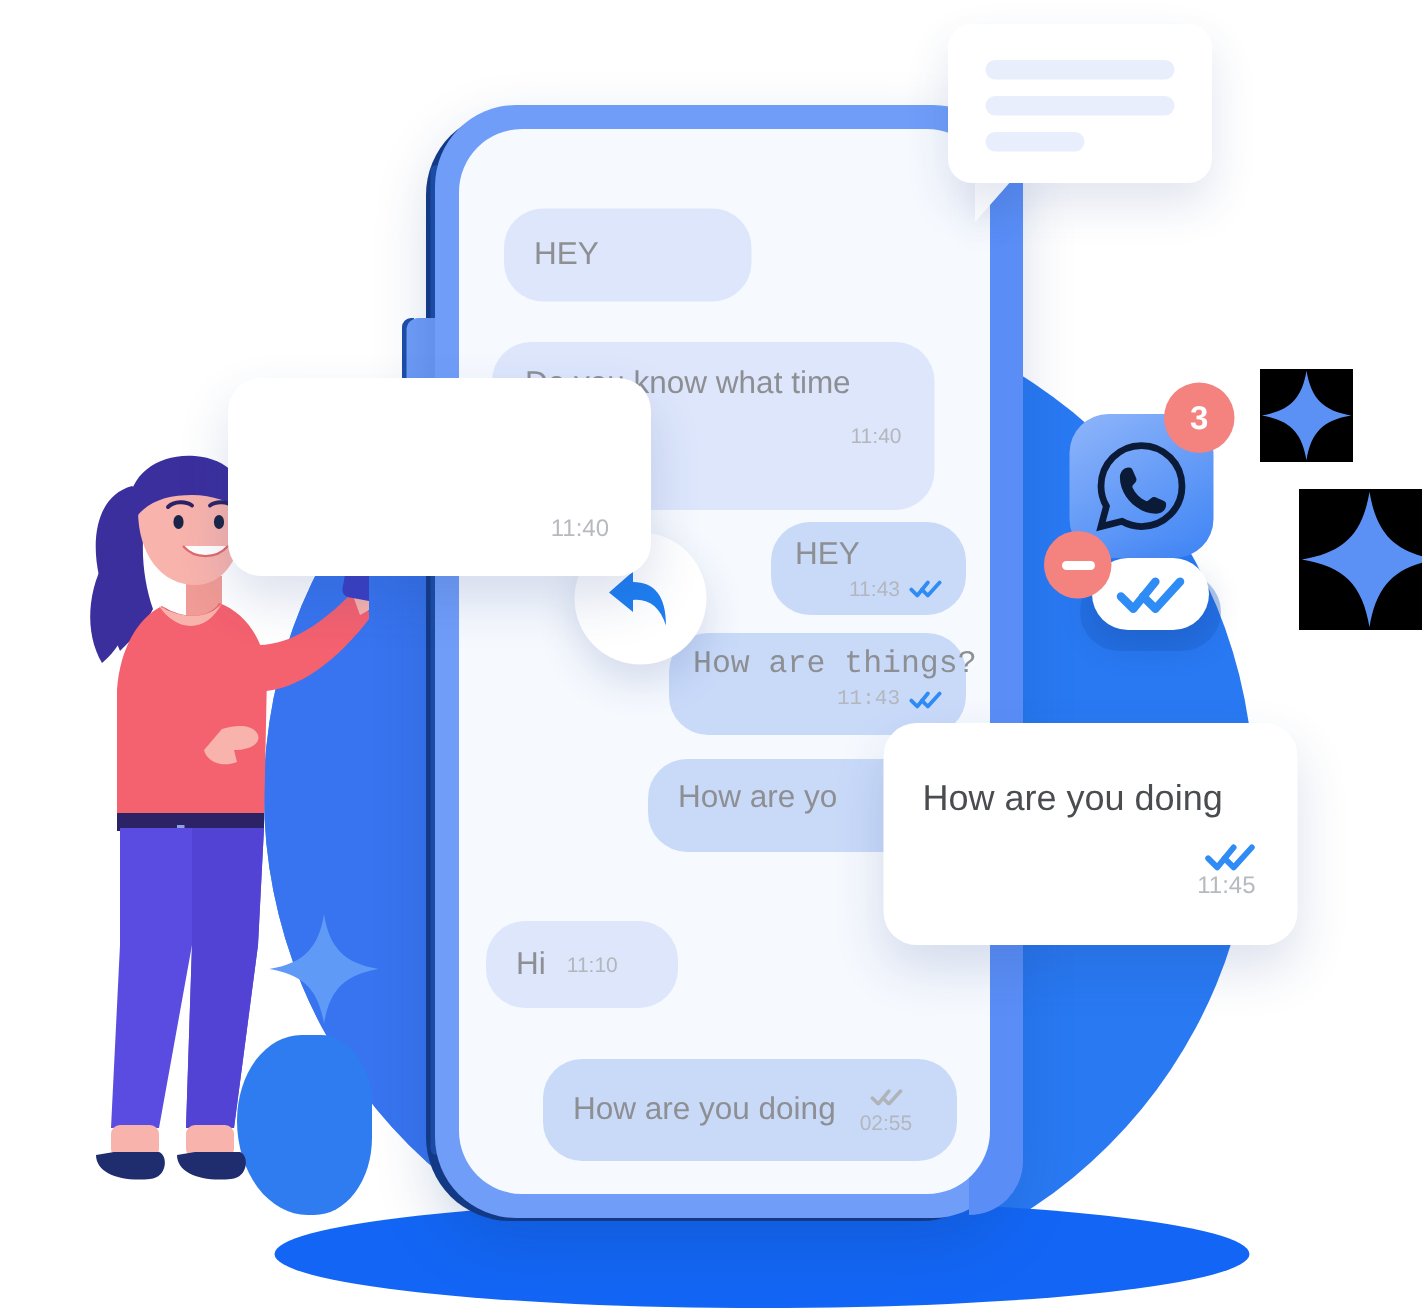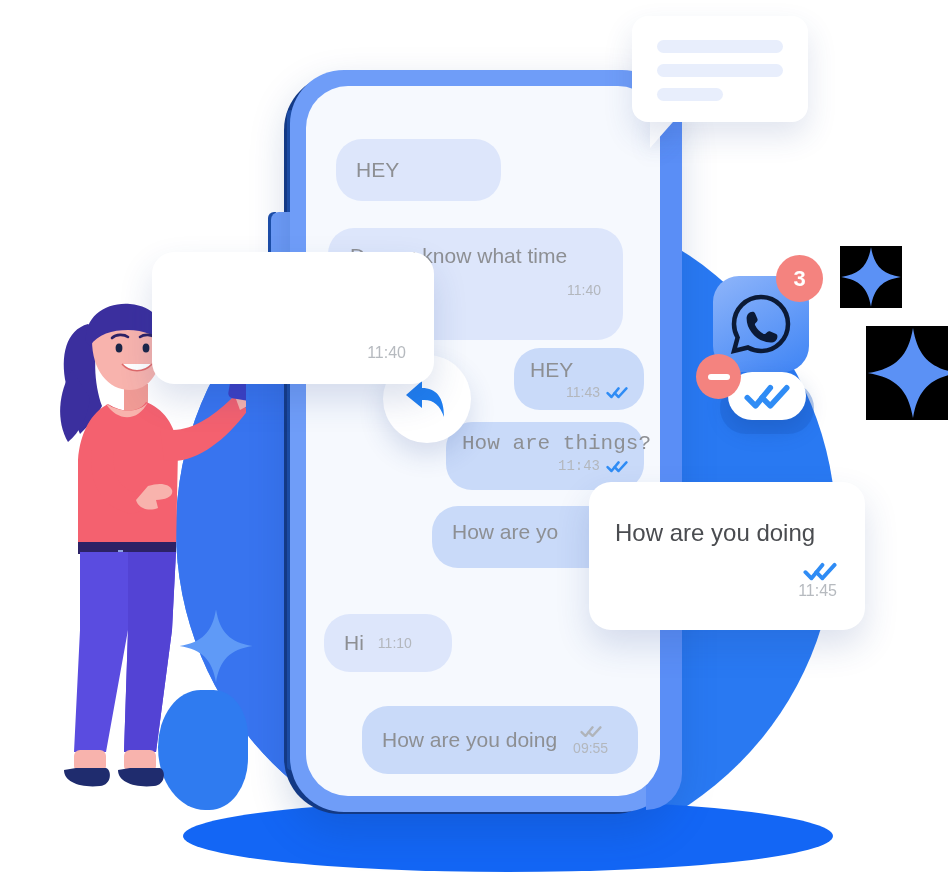--- a/index.html
+++ b/index.html
@@ -313,21 +313,21 @@
 
     <div class="bubble" style="left:56px; top:620px; width:276px; height:68px; align-items:center; gap:16px; background:#c9daf9;">
       <span class="txt">How are you doing</span>
       <span style="display:flex;flex-direction:column;align-items:center;gap:1px;">
         <span class="ticks">
           <svg viewBox="0 0 28 16">
               <path d="M2 9 L7 14 L16 3" stroke="#b0b4ba" stroke-width="3" fill="none" stroke-linecap="round" stroke-linejoin="round"></path>
               <path d="M11 9 L16 14 L26 3" stroke="#b0b4ba" stroke-width="3" fill="none" stroke-linecap="round" stroke-linejoin="round"></path>
             </svg>
         </span>
-        <span class="time">09:55</span>
+        <span class="time">02:55</span>
       </span>
     </div>
   </div>
 
   <div class="speech-tail"></div>
   <div class="speech">
     <div class="speech-line" style="left:25px;top:24px;width:126px;"></div>
     <div class="speech-line" style="left:25px;top:48px;width:126px;"></div>
     <div class="speech-line" style="left:25px;top:72px;width:66px;"></div>
   </div>

